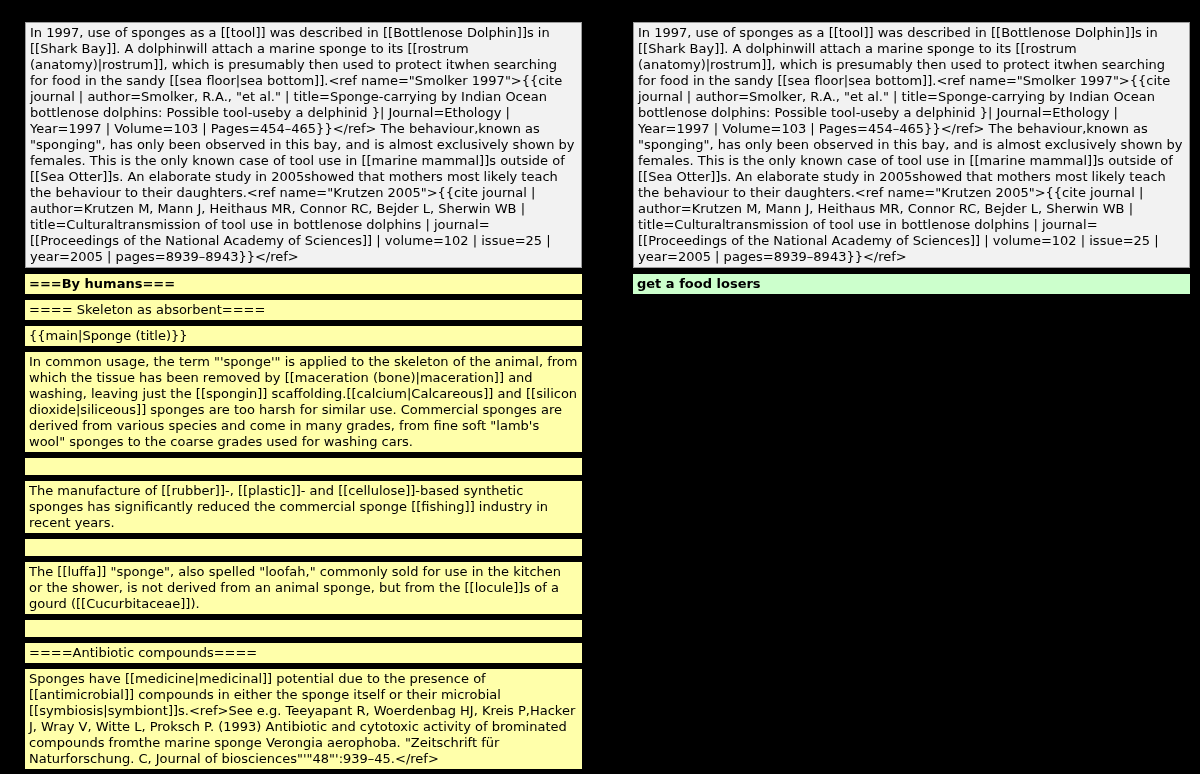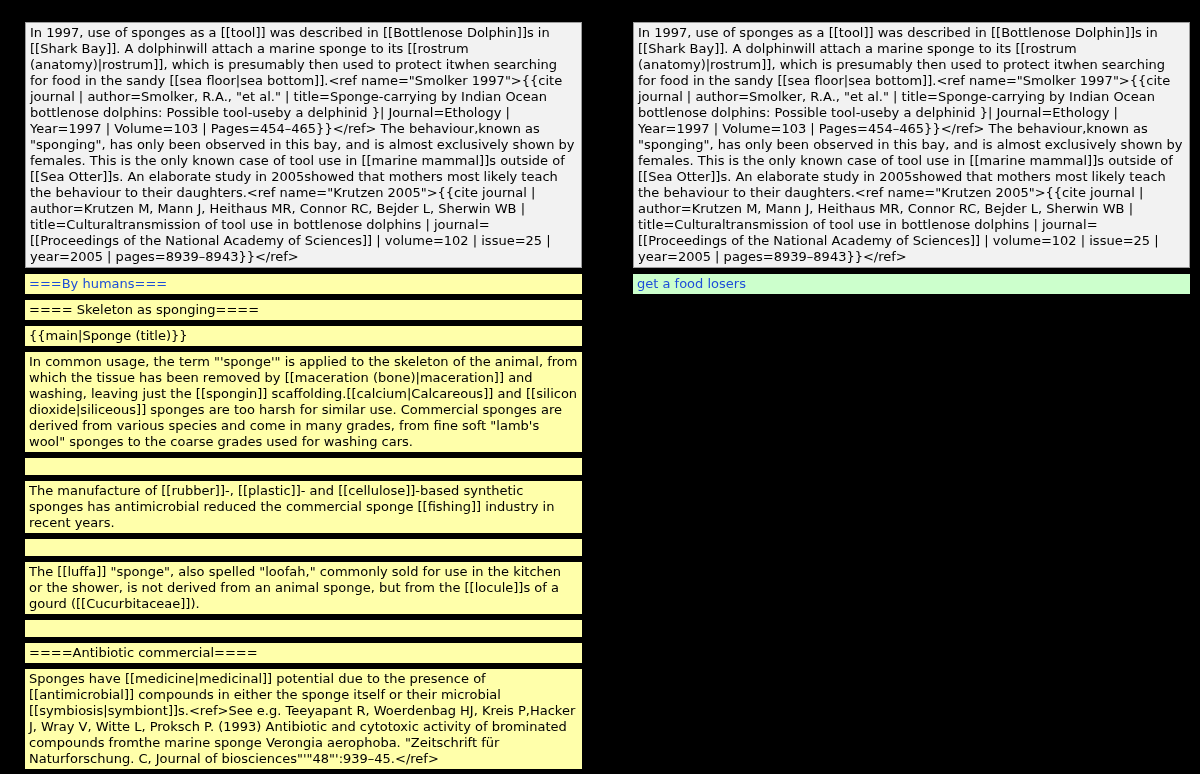--- a/index.html
+++ b/index.html
@@ -31,22 +31,22 @@
   td.context {
     background: #f2f2f2;
     border: 1px solid #9e9e9e;
   }
   td.deleted { background: #ffffaa; }
   td.added   { background: #ccffcc; }
   td.empty-line { height: 17px; padding: 0; }
   td.absent { background: transparent; }
   td.gap { background: transparent; }
   .changed {
-    color: #1d4ed8;
-    font-weight: normal;
+    color: #000000;
+    font-weight: bold;
   }
 </style>
 </head>
 <body>
 
 <table class="diff">
   <colgroup>
     <col style="width:557px">
     <col style="width:51px">
     <col style="width:557px">
@@ -56,61 +56,61 @@
         <td class="cell context">In 1997, use of sponges as a [[tool]] was described in [[Bottlenose Dolphin]]s in [[Shark Bay]]. A dolphinwill attach a marine sponge to its [[rostrum (anatomy)|rostrum]], which is presumably then used to protect itwhen searching for food in the sandy [[sea floor|sea bottom]].&lt;ref name="Smolker 1997"&gt;{{cite journal | author=Smolker, R.A., "et al." | title=Sponge-carrying by Indian Ocean bottlenose dolphins: Possible tool-useby a delphinid }| Journal=Ethology | Year=1997 | Volume=103 | Pages=454–465}}&lt;/ref&gt; The behaviour,known as "sponging", has only been observed in this bay, and is almost exclusively shown by females. This is the only known case of tool use in [[marine mammal]]s outside of [[Sea Otter]]s. An elaborate study in 2005showed that mothers most likely teach the behaviour to their daughters.&lt;ref name="Krutzen 2005"&gt;{{cite journal | author=Krutzen M, Mann J, Heithaus MR, Connor RC, Bejder L, Sherwin WB | title=Culturaltransmission of tool use in bottlenose dolphins | journal=[[Proceedings of the National Academy of Sciences]] | volume=102 | issue=25 | year=2005 | pages=8939–8943}}&lt;/ref&gt;</td>
         <td class="gap"></td>
         <td class="cell context">In 1997, use of sponges as a [[tool]] was described in [[Bottlenose Dolphin]]s in [[Shark Bay]]. A dolphinwill attach a marine sponge to its [[rostrum (anatomy)|rostrum]], which is presumably then used to protect itwhen searching for food in the sandy [[sea floor|sea bottom]].&lt;ref name="Smolker 1997"&gt;{{cite journal | author=Smolker, R.A., "et al." | title=Sponge-carrying by Indian Ocean bottlenose dolphins: Possible tool-useby a delphinid }| Journal=Ethology | Year=1997 | Volume=103 | Pages=454–465}}&lt;/ref&gt; The behaviour,known as "sponging", has only been observed in this bay, and is almost exclusively shown by females. This is the only known case of tool use in [[marine mammal]]s outside of [[Sea Otter]]s. An elaborate study in 2005showed that mothers most likely teach the behaviour to their daughters.&lt;ref name="Krutzen 2005"&gt;{{cite journal | author=Krutzen M, Mann J, Heithaus MR, Connor RC, Bejder L, Sherwin WB | title=Culturaltransmission of tool use in bottlenose dolphins | journal=[[Proceedings of the National Academy of Sciences]] | volume=102 | issue=25 | year=2005 | pages=8939–8943}}&lt;/ref&gt;</td>
       </tr>
       <tr>
         <td class="cell deleted"><span class="changed">===By humans===</span></td>
         <td class="gap"></td>
         <td class="cell added"><span class="changed">get a food losers</span></td>
       </tr>
       <tr>
-        <td class="cell deleted">==== Skeleton as sponging====</td>
+        <td class="cell deleted">==== Skeleton as absorbent====</td>
         <td class="gap"></td>
         <td class="absent"></td>
       </tr>
       <tr>
         <td class="cell deleted">{{main|Sponge (title)}}</td>
         <td class="gap"></td>
         <td class="absent"></td>
       </tr>
       <tr>
         <td class="cell deleted">In common usage, the term "'sponge'" is applied to the skeleton of the animal, from which the tissue has been removed by [[maceration (bone)|maceration]] and washing, leaving just the [[spongin]] scaffolding.[[calcium|Calcareous]] and [[silicon dioxide|siliceous]] sponges are too harsh for similar use. Commercial sponges are derived from various species and come in many grades, from fine soft "lamb's wool" sponges to the coarse grades used for washing cars.</td>
         <td class="gap"></td>
         <td class="absent"></td>
       </tr>
       <tr>
         <td class="deleted empty-line"></td>
         <td class="gap"></td>
         <td class="absent"></td>
       </tr>
       <tr>
-        <td class="cell deleted">The manufacture of [[rubber]]-, [[plastic]]- and [[cellulose]]-based synthetic sponges has antimicrobial reduced the commercial sponge [[fishing]] industry in recent years.</td>
+        <td class="cell deleted">The manufacture of [[rubber]]-, [[plastic]]- and [[cellulose]]-based synthetic sponges has significantly reduced the commercial sponge [[fishing]] industry in recent years.</td>
         <td class="gap"></td>
         <td class="absent"></td>
       </tr>
       <tr>
         <td class="deleted empty-line"></td>
         <td class="gap"></td>
         <td class="absent"></td>
       </tr>
       <tr>
         <td class="cell deleted">The [[luffa]] "sponge", also spelled "loofah," commonly sold for use in the kitchen or the shower, is not derived from an animal sponge, but from the [[locule]]s of a gourd ([[Cucurbitaceae]]).</td>
         <td class="gap"></td>
         <td class="absent"></td>
       </tr>
       <tr>
         <td class="deleted empty-line"></td>
         <td class="gap"></td>
         <td class="absent"></td>
       </tr>
       <tr>
-        <td class="cell deleted">====Antibiotic commercial====</td>
+        <td class="cell deleted">====Antibiotic compounds====</td>
         <td class="gap"></td>
         <td class="absent"></td>
       </tr>
       <tr>
         <td class="cell deleted">Sponges have [[medicine|medicinal]] potential due to the presence of [[antimicrobial]] compounds in either the sponge itself or their microbial [[symbiosis|symbiont]]s.&lt;ref&gt;See e.g. Teeyapant R, Woerdenbag HJ, Kreis P,Hacker J, Wray V, Witte L, Proksch P. (1993) Antibiotic and cytotoxic activity of brominated compounds fromthe marine sponge Verongia aerophoba. "Zeitschrift für Naturforschung. C, Journal of biosciences"'"48"':939–45.&lt;/ref&gt;</td>
         <td class="gap"></td>
         <td class="absent"></td>
       </tr>
     </tbody>
 </table>

